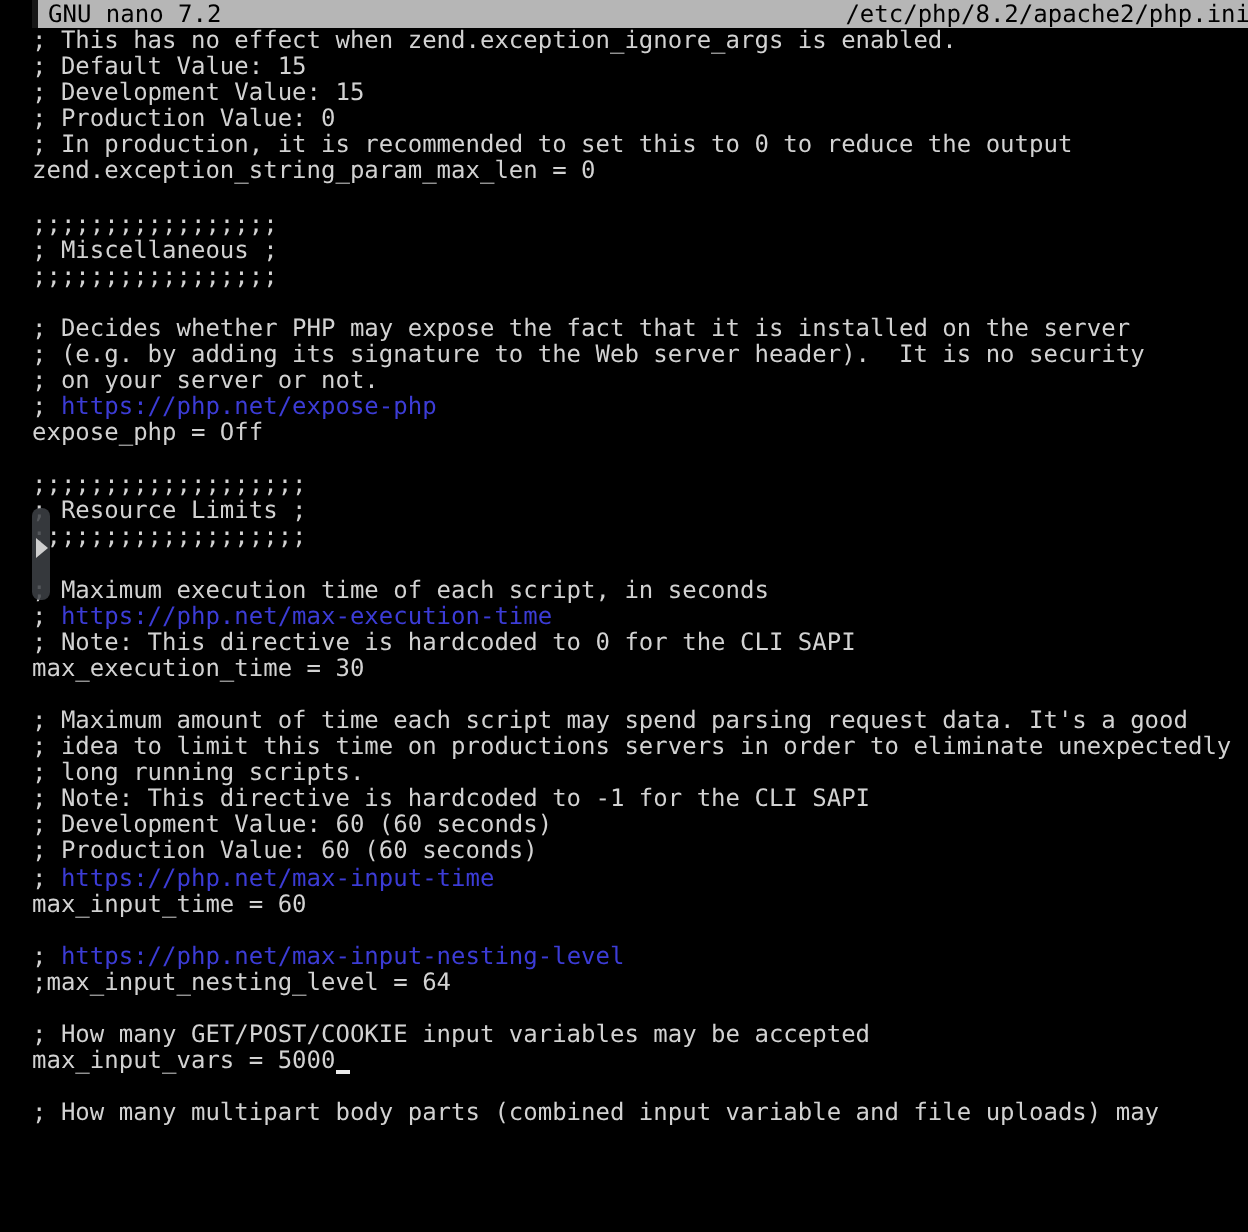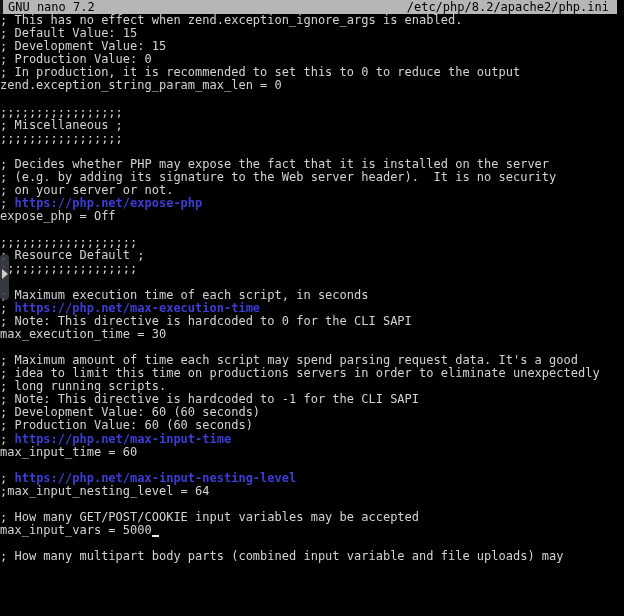--- a/index.html
+++ b/index.html
@@ -2,38 +2,38 @@
 <html><head>
 <meta charset="utf-8">
 <style>
   html,body{margin:0;padding:0;}
   body{
     width:624px;height:616px;overflow:hidden;position:relative;
     background:#000;
     font-family:"DejaVu Sans Mono","Liberation Mono",monospace;
     font-size:12px;
   }
-  .window{position:absolute;inset:0;background:var(--bg,#000);}
+  .window{position:absolute;inset:0;background:var(--bg,#000);margin-left:16px;}
   .titlebar{
     position:absolute;left:0;top:0;width:617px;height:14px;
     background:var(--tb-bg,#b6b6b6);color:var(--tb-fg,#000);
     display:flex;justify-content:space-between;align-items:center;
     line-height:14px;padding:0 8px;box-sizing:border-box;
     border-top-left-radius:3px;
   }
   .titlebar-notch{
     position:absolute;left:0;top:0;width:3px;height:14px;background:#161616;
   }
   .editor{
     position:absolute;left:0;top:14px;width:624px;height:508px;
   }
   .line{
     height:13.09px;line-height:13.09px;white-space:pre;color:var(--fg,#d2d2d2);
   }
-  .link{color:var(--link,#3c3cd6);font-weight:bold;}
+  .link{color:var(--link,#3c3cd6);}
   .cursor{
     display:inline-block;width:7px;height:11px;vertical-align:bottom;
     border-bottom:2px solid #eaeaea;
   }
   .marker{
     position:absolute;left:0;top:254px;width:9px;height:46px;
     background:rgba(62,66,70,0.85);border-radius:4px;z-index:5;
   }
   .marker-triangle{
     position:absolute;left:2px;top:15px;width:0;height:0;
@@ -66,21 +66,21 @@
         <div class="line"><span>; Miscellaneous ;</span></div>
         <div class="line"><span>;;;;;;;;;;;;;;;;;</span></div>
         <div class="line"></div>
         <div class="line"><span>; Decides whether PHP may expose the fact that it is installed on the server</span></div>
         <div class="line"><span>; (e.g. by adding its signature to the Web server header).  It is no security</span></div>
         <div class="line"><span>; on your server or not.</span></div>
         <div class="line"><span>; </span><span class="link">https://php.net/expose-php</span></div>
         <div class="line"><span>expose_php = Off</span></div>
         <div class="line"></div>
         <div class="line"><span>;;;;;;;;;;;;;;;;;;;</span></div>
-        <div class="line"><span>; Resource Default ;</span></div>
+        <div class="line"><span>; Resource Limits ;</span></div>
         <div class="line"><span>;;;;;;;;;;;;;;;;;;;</span></div>
         <div class="line"></div>
         <div class="line"><span>; Maximum execution time of each script, in seconds</span></div>
         <div class="line"><span>; </span><span class="link">https://php.net/max-execution-time</span></div>
         <div class="line"><span>; Note: This directive is hardcoded to 0 for the CLI SAPI</span></div>
         <div class="line"><span>max_execution_time = 30</span></div>
         <div class="line"></div>
         <div class="line"><span>; Maximum amount of time each script may spend parsing request data. It's a good</span></div>
         <div class="line"><span>; idea to limit this time on productions servers in order to eliminate unexpectedly</span></div>
         <div class="line"><span>; long running scripts.</span></div>

